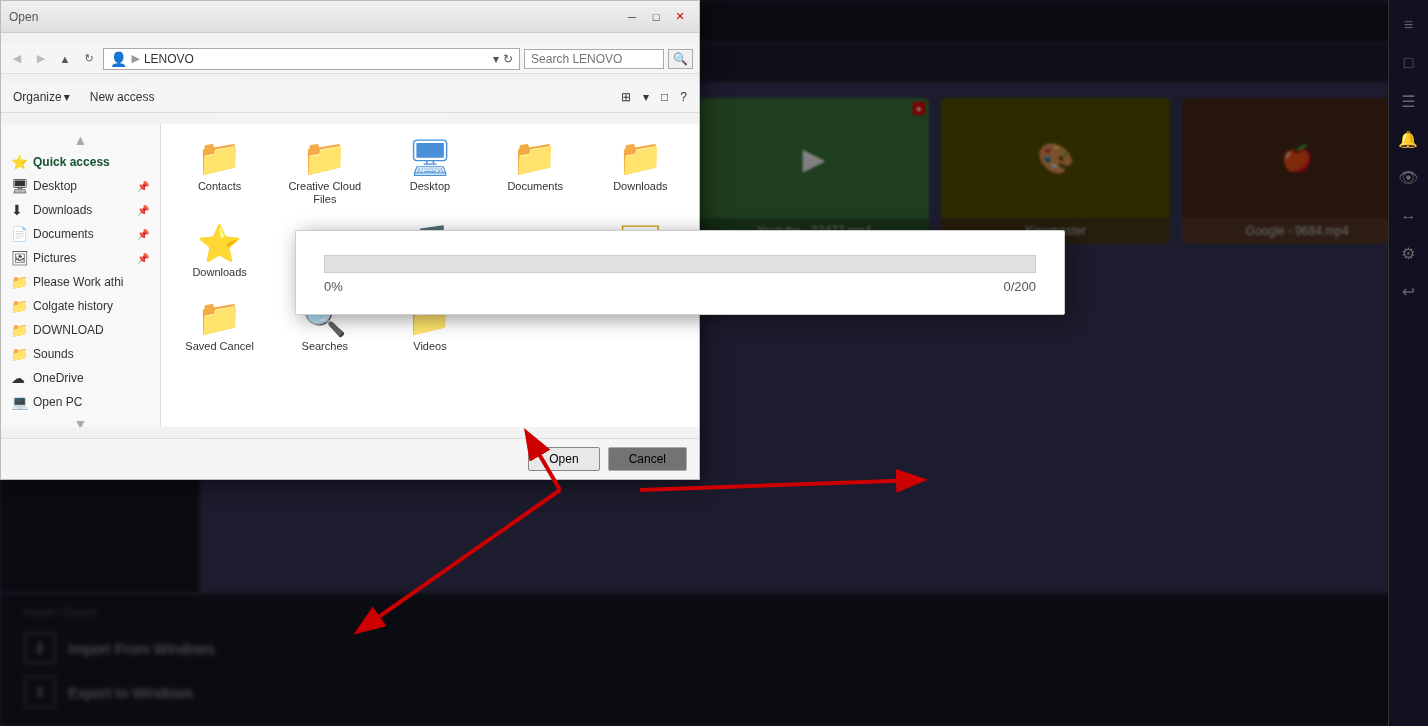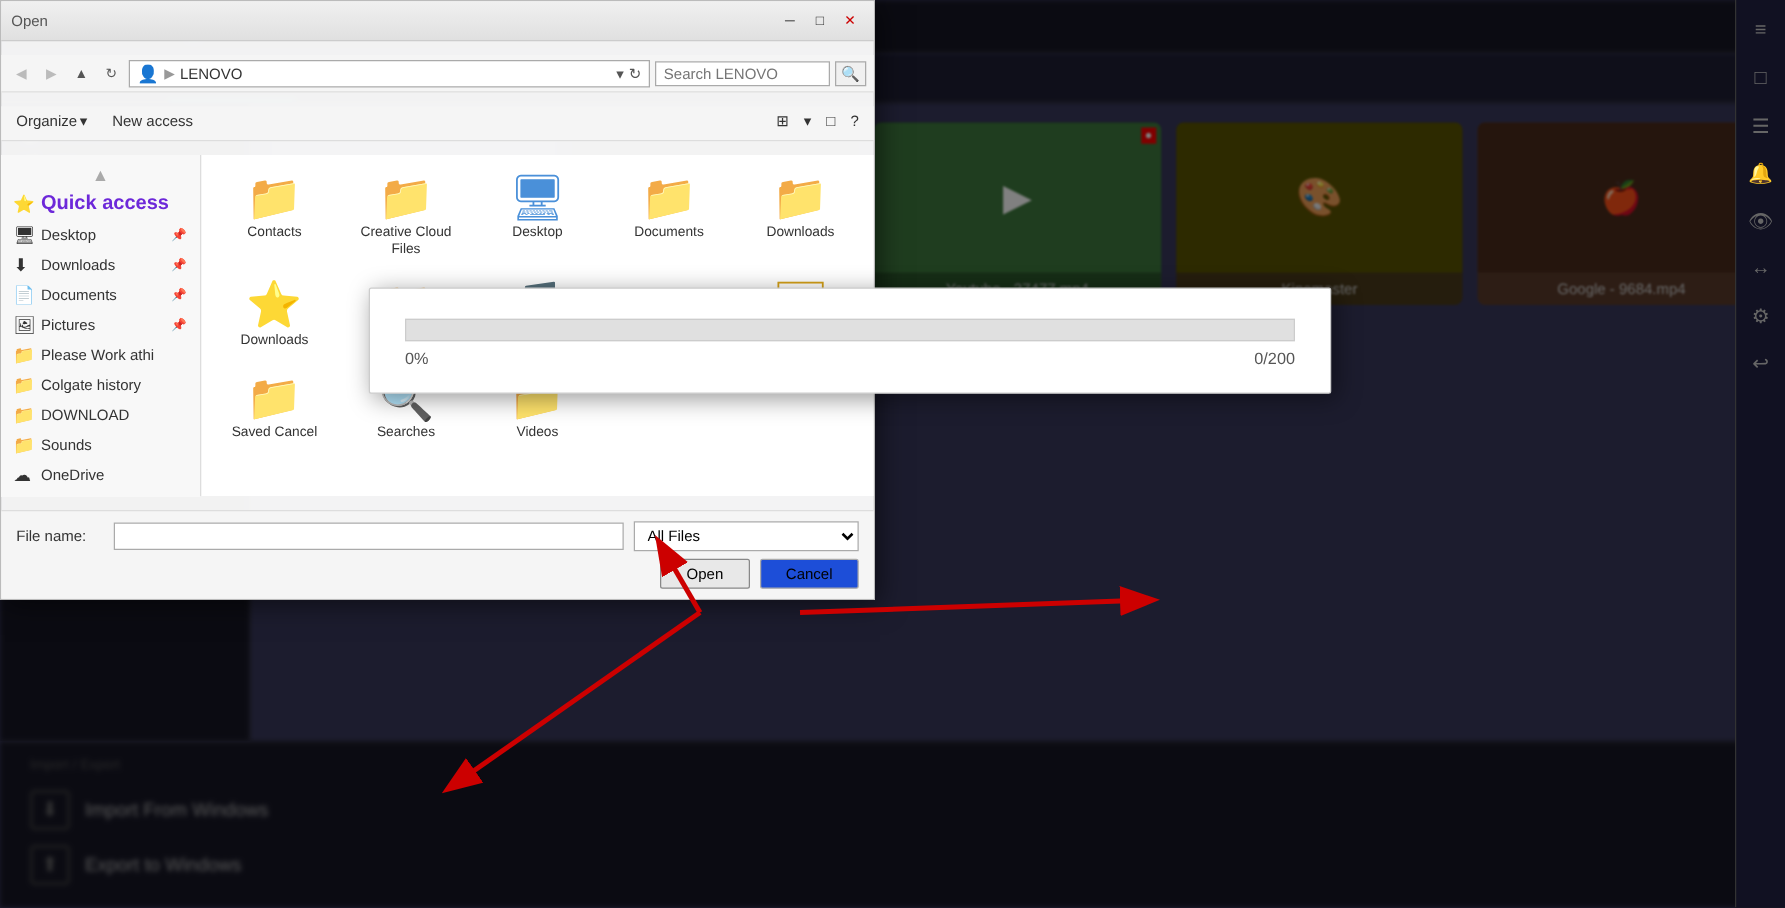--- a/index.html
+++ b/index.html
@@ -414,21 +414,21 @@
       display: flex;
       justify-content: flex-end;
       gap: 8px;
     }
 
     .dialog-btn {
       padding: 4px 20px;
       font-size: 12px;
       cursor: pointer;
       border: 1px solid #aaa;
-      background: #1d4ed8;
+      background: #737373;
       border-radius: 2px;
     }
 
     .dialog-btn.primary {
       background: #e8e8e8;
       border-color: #888;
     }
 
     
     .progress-dialog {
@@ -629,21 +629,21 @@
   </div>
 
   <div class="dialog-body">
 
     <div class="dialog-left-nav" style="position:relative">
 
       <div style="text-align:center;color:#aaa;font-size:14px;padding:2px">▲</div>
 
       <div class="dialog-nav-item">
         <span class="dialog-nav-icon">⭐</span>
-        <span style="font-size:16px;color:#6d28d9;font-weight:600">Quick access</span>
+        <span style="font-size:12px;color:#14532d;font-weight:600">Quick access</span>
       </div>
       <div class="dialog-nav-item">
         <span class="dialog-nav-icon">🖥</span>
         <span>Desktop</span>
         <span class="dialog-pin">📌</span>
       </div>
       <div class="dialog-nav-item">
         <span class="dialog-nav-icon">⬇</span>
         <span>Downloads</span>
         <span class="dialog-pin">📌</span>
@@ -739,27 +739,20 @@
         <span class="dialog-file-name">Searches</span>
       </div>
       <div class="dialog-file-item">
         <span class="dialog-file-icon" style="color:#d4a017">📁</span>
         <span class="dialog-file-name">Videos</span>
       </div>
     </div>
   </div>
 
   <div class="dialog-bottom">
-    <div class="dialog-filename-row">
-      <label class="dialog-filename-label">File name:</label>
-      <input class="dialog-filename-input" type="text" value="" style="">
-      <select class="dialog-filetype-select">
-        <option>All Files</option>
-      </select>
-    </div>
     <div class="dialog-action-row">
       <button class="dialog-btn primary">Open</button>
       <button class="dialog-btn">Cancel</button>
     </div>
   </div>
 </div>
 
 <div class="progress-dialog">
   <div class="progress-bar-container">
     <div class="progress-bar-fill"></div>

